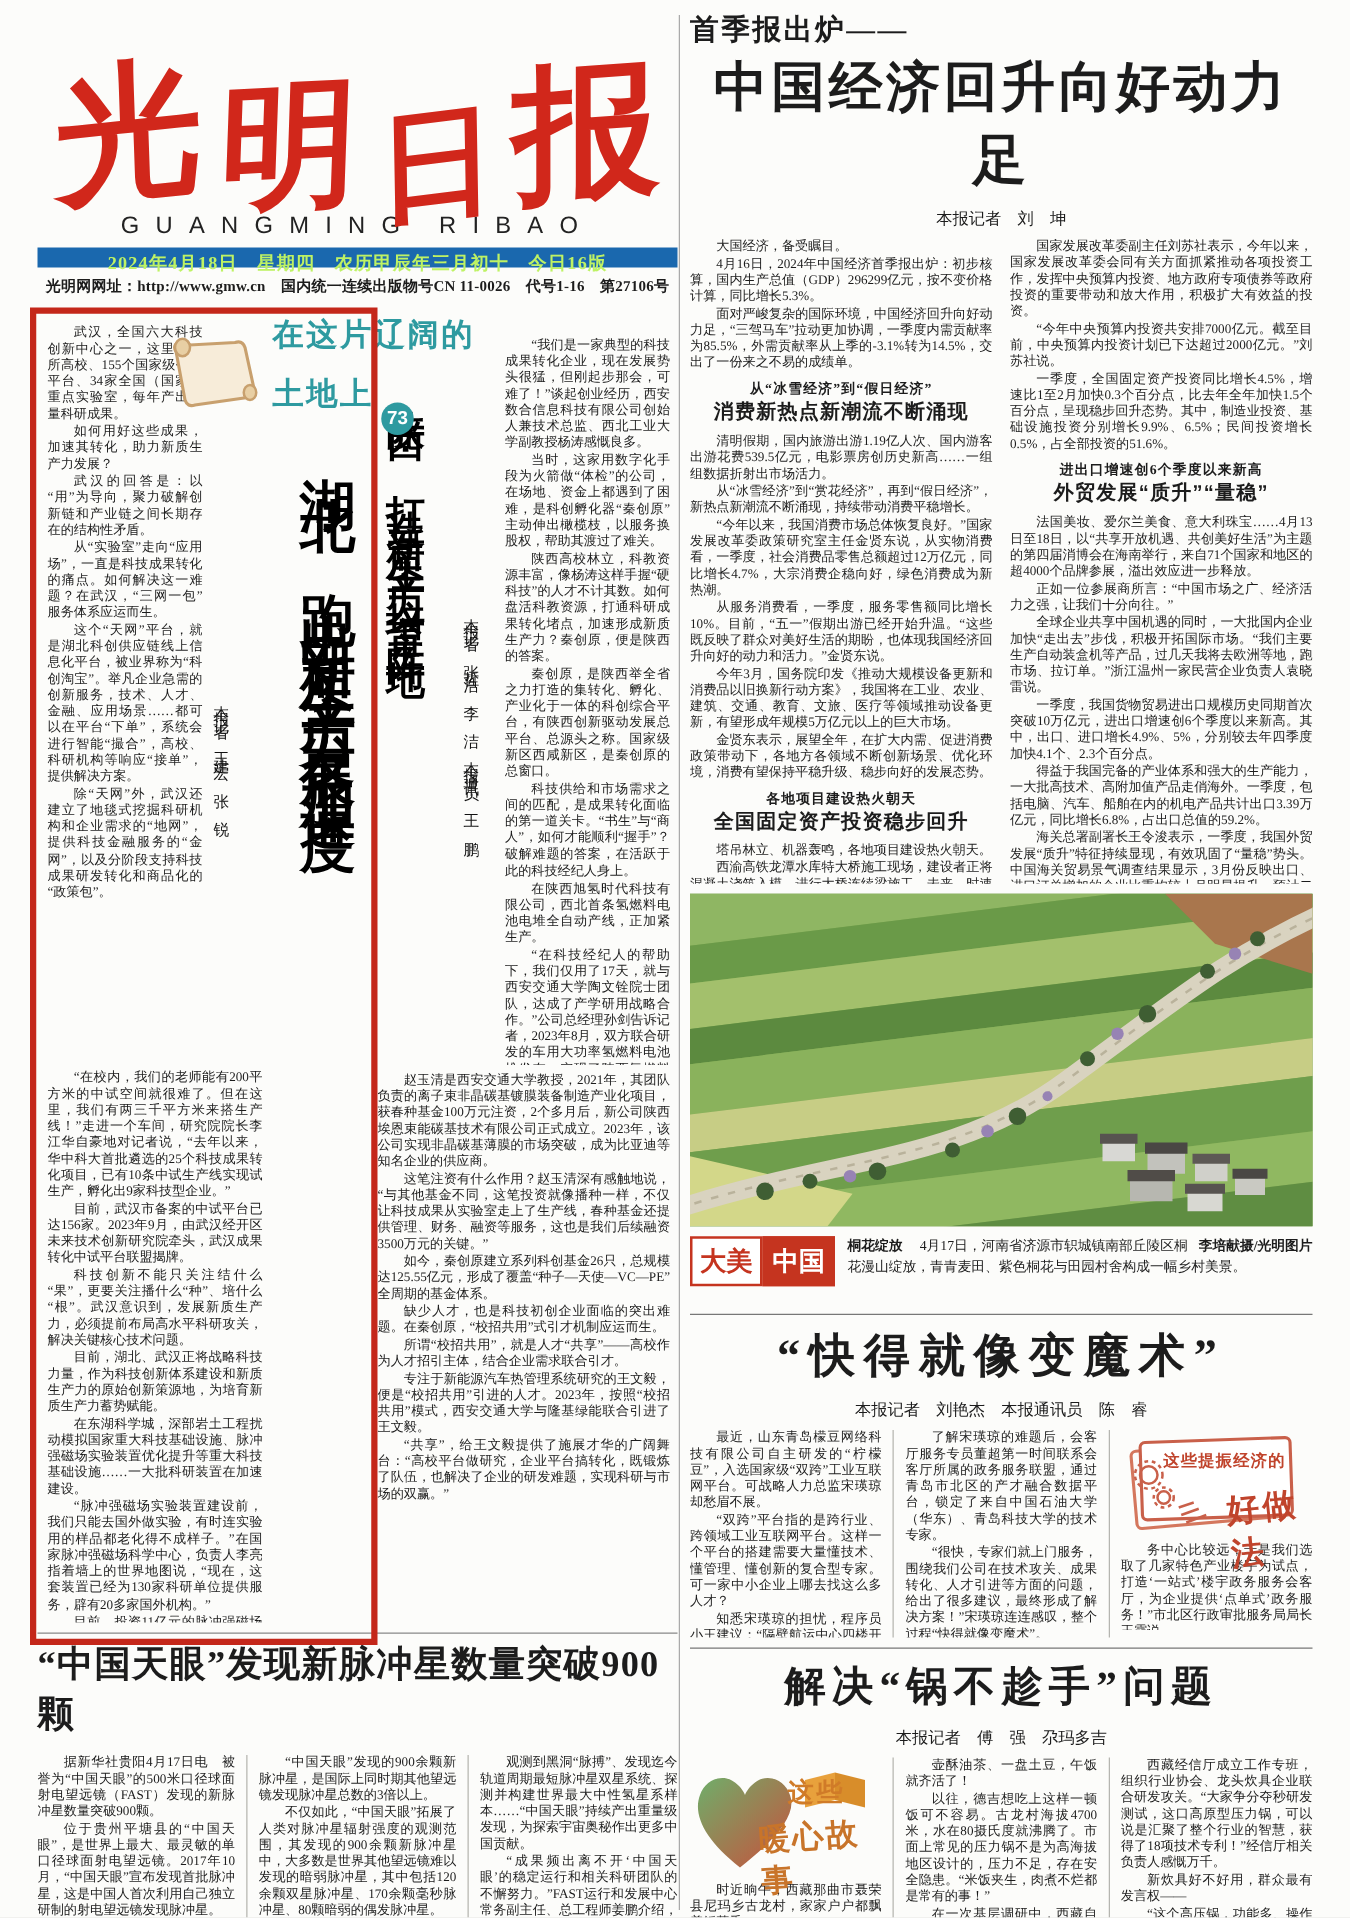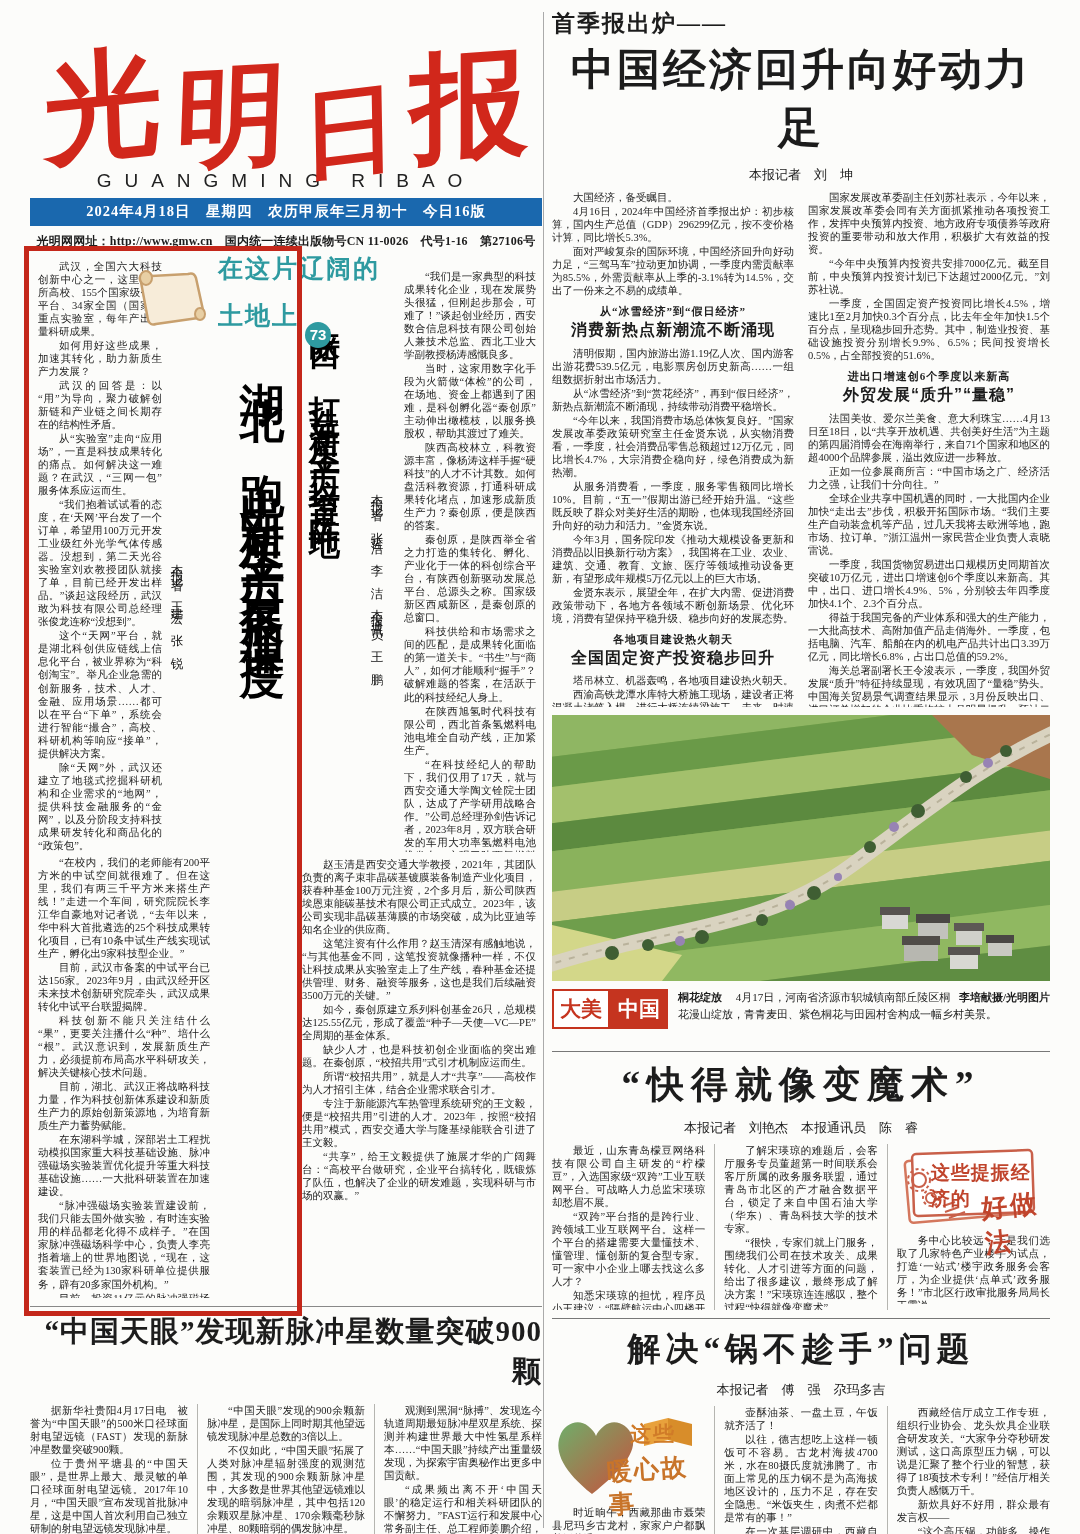--- a/index.html
+++ b/index.html
@@ -8,21 +8,21 @@
   
   .masthead{position:absolute;left:30px;top:8px;width:512px;}
   .mast-chars{display:flex;justify-content:center;align-items:flex-end;gap:14px;height:158px;
               color:#d1271b;font-weight:900;}
   .mast-chars span{display:inline-block;transform:rotate(-6deg) skewX(-4deg);line-height:1;}
   .mc0{font-size:118px;} .mc1{font-size:110px;transform:rotate(-3deg) translateY(6px) skewX(-5deg)!important;}
   .mc2{font-size:96px;transform:rotate(-7deg) translateY(14px) skewX(-6deg)!important;}
   .mc3{font-size:118px;transform:rotate(-4deg) skewX(-4deg)!important;}
   .mast-pinyin{text-align:center;font-family:"Liberation Sans",sans-serif;font-size:19px;
                letter-spacing:13px;color:#222;margin-top:4px;}
-  .date-bar{margin-top:6px;background:#1a68ae;color:#ffffff;height:28px;line-height:26px;
+  .date-bar{margin-top:6px;background:#1a68ae;color:#bef264;height:16px;line-height:26px;
             text-align:center;font-weight:bold;font-size:14.5px;letter-spacing:1px;}
   .pub-info{margin-top:7px;text-align:center;font-size:12px;font-weight:bold;letter-spacing:0.2px;}
   
   .flow{overflow:hidden;font-size:10.5px;line-height:1.24;text-align:justify;}
   .p{text-indent:2em;margin:0 0 1px;}
   .sh1{font-weight:bold;text-align:center;font-size:11px;margin:8px 0 1px;letter-spacing:1px;}
   .sh2{font-weight:bold;text-align:center;font-size:16px;margin:0 0 7px;letter-spacing:1px;
        font-family:"Liberation Sans",sans-serif;}
   .col-sep{width:1px;background:#b5b5b0;align-self:stretch;}
   
@@ -44,21 +44,21 @@
   .shaanxi{position:absolute;left:300px;top:254px;width:240px;height:1048px;}
   .shaanxi-title{position:absolute;left:2px;top:50px;height:820px;font-size:31px;letter-spacing:12px;line-height:44px;}
   .shaanxi-byline{position:absolute;left:68px;top:230px;height:330px;}
   .shaanxi-col1{position:absolute;left:104px;top:16px;width:132px;height:582px;}
   .shaanxi-col2{position:absolute;left:2px;top:604px;width:234px;height:440px;}
   
   .red-box{position:absolute;left:24px;top:246px;width:268px;height:1060px;border:5px solid #c4271a;
            z-index:20;pointer-events:none;}
   
   .fast{position:absolute;left:30px;top:1312px;width:512px;height:222px;}
-  .fast-head{font-weight:900;font-size:29px;text-align:right;letter-spacing:1px;}
+  .fast-head{font-weight:900;font-size:29px;text-align:left;letter-spacing:1px;}
   .fast-cols{display:flex;gap:9px;margin-top:12px;height:168px;}
   .fast-cols .flow{flex:1;}
   
   .vline-main{position:absolute;left:543px;top:12px;width:1px;height:1516px;background:#aaa;}
   .hline{position:absolute;background:#888;height:1px;}
   
   .right{position:absolute;left:552px;top:8px;width:498px;height:1522px;}
   .kicker{font-weight:900;font-size:23px;letter-spacing:2px;}
   .econ-head{font-weight:900;font-size:43px;letter-spacing:3px;text-align:center;margin-top:2px;}
   .byline{text-align:center;font-size:13px;margin:9px 0 7px;}
@@ -76,21 +76,21 @@
   .hr1{border:none;border-top:1px solid #777;margin:8px 0 0;}
   .magic-head{font-weight:900;font-size:37px;text-align:center;letter-spacing:7px;margin-top:8px;}
   .three-cols{display:flex;gap:9px;}
   .three-cols .colwrap{flex:1;min-width:0;}
   .magic-cols{height:166px;}
   .pot-head{font-weight:900;font-size:33px;text-align:center;letter-spacing:5px;margin-top:8px;}
   .pot-cols{height:198px;}
   
   .tz-badge{position:relative;height:86px;margin-bottom:4px;}
   .tz-t1{position:absolute;left:34px;top:16px;font-family:"Liberation Sans",sans-serif;
-         font-weight:900;font-size:19px;color:#c0442c;letter-spacing:1px;}
+         font-weight:900;font-size:13px;color:#c0442c;letter-spacing:1px;}
   .tz-t2{position:absolute;left:86px;top:44px;font-weight:900;font-size:26px;color:#c0442c;
          transform:rotate(-6deg);letter-spacing:3px;}
   .nx-badge{position:relative;height:96px;margin-bottom:4px;}
   .nx-t1{position:absolute;left:78px;top:14px;font-family:"Liberation Sans",sans-serif;
          font-weight:900;font-size:21px;color:#d07b28;letter-spacing:2px;}
   .nx-t2{position:absolute;left:56px;top:46px;font-weight:900;font-size:25px;color:#c8742a;
          transform:rotate(-4deg);letter-spacing:2px;}
 </style>
 </head>
 <body>
@@ -108,21 +108,20 @@
     <div class="date-bar">2024年4月18日　星期四　农历甲辰年三月初十　今日16版</div>
     <div class="pub-info">光明网网址：http://www.gmw.cn　国内统一连续出版物号CN 11-0026　代号1-16　第27106号</div>
   </div>
 
   <div class="hubei">
     <div class="hubei-col1 flow">
         <div class="p">武汉，全国六大科技创新中心之一，这里的83所高校、155个国家级创新平台、34家全国（国家）重点实验室，每年产出大量科研成果。</div>
         <div class="p">如何用好这些成果，加速其转化，助力新质生产力发展？</div>
         <div class="p">武汉的回答是：以“用”为导向，聚力破解创新链和产业链之间长期存在的结构性矛盾。</div>
         <div class="p">从“实验室”走向“应用场”，一直是科技成果转化的痛点。如何解决这一难题？在武汉，“三网一包”服务体系应运而生。</div>
-        <div class="p">“我们抱着试试看的态度，在‘天网’平台发了一个订单，希望用100万元开发工业级红外光学气体传感器。没想到，第二天光谷实验室刘欢教授团队就接了单，目前已经开发出样品。”谈起这段经历，武汉敢为科技有限公司总经理张俊龙连称“没想到”。</div>
         <div class="p">这个“天网”平台，就是湖北科创供应链线上信息化平台，被业界称为“科创淘宝”。举凡企业急需的创新服务，技术、人才、金融、应用场景……都可以在平台“下单”，系统会进行智能“撮合”，高校、科研机构等响应“接单”，提供解决方案。</div>
         <div class="p">除“天网”外，武汉还建立了地毯式挖掘科研机构和企业需求的“地网”，提供科技金融服务的“金网”，以及分阶段支持科技成果研发转化和商品化的“政策包”。</div>
       </div>
     <div class="hubei-col2 flow">
         <div class="p">“在校内，我们的老师能有200平方米的中试空间就很难了。但在这里，我们有两三千平方米来搭生产线！”走进一个车间，研究院院长李江华自豪地对记者说，“去年以来，华中科大首批遴选的25个科技成果转化项目，已有10条中试生产线实现试生产，孵化出9家科技型企业。”</div>
         <div class="p">目前，武汉市备案的中试平台已达156家。2023年9月，由武汉经开区未来技术创新研究院牵头，武汉成果转化中试平台联盟揭牌。</div>
         <div class="p">科技创新不能只关注结什么“果”，更要关注播什么“种”、培什么“根”。武汉意识到，发展新质生产力，必须提前布局高水平科研攻关，解决关键核心技术问题。</div>
         <div class="p">目前，湖北、武汉正将战略科技力量，作为科技创新体系建设和新质生产力的原始创新策源地，为培育新质生产力蓄势赋能。</div>
         <div class="p">在东湖科学城，深部岩土工程扰动模拟国家重大科技基础设施、脉冲强磁场实验装置优化提升等重大科技基础设施……一大批科研装置在加速建设。</div>
         <div class="p">“脉冲强磁场实验装置建设前，我们只能去国外做实验，有时连实验用的样品都老化得不成样子。”在国家脉冲强磁场科学中心，负责人李亮指着墙上的世界地图说，“现在，这套装置已经为130家科研单位提供服务，辟有20多家国外机构。”</div>

